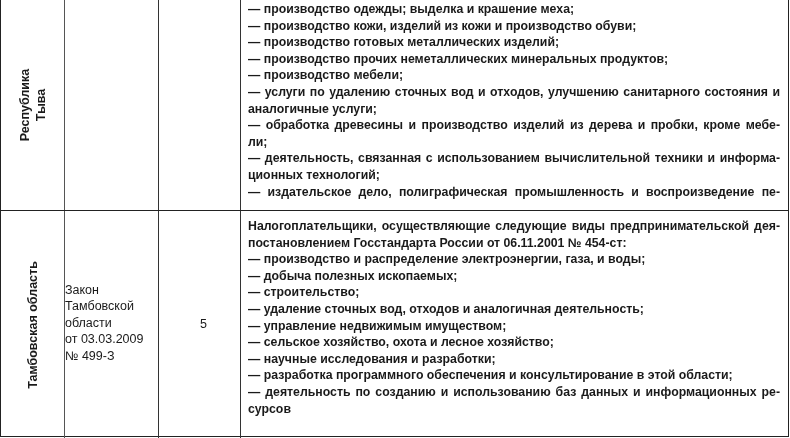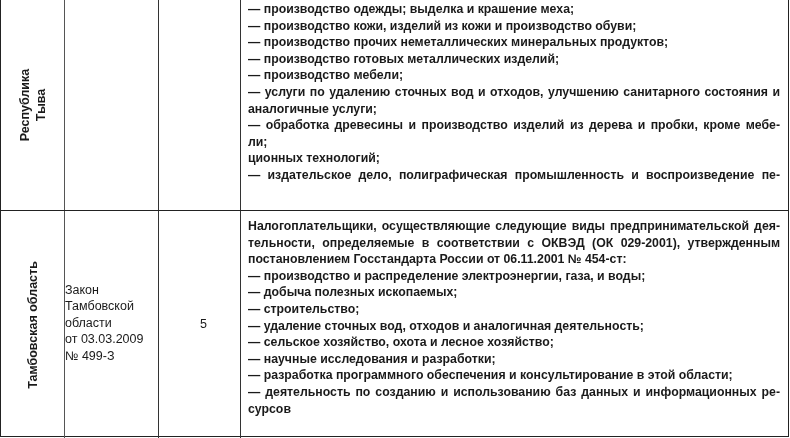--- a/index.html
+++ b/index.html
@@ -40,27 +40,28 @@
         <div>Республика</div>
         <div>Тыва</div>
       </div>
     </div>
     <div class="cell c2"></div>
     <div class="cell c3"></div>
     <div class="cell c4">
       <div class="txt">
         <span class="line">— производство одежды; выделка и крашение меха;</span>
         <span class="line">— производство кожи, изделий из кожи и производство обуви;</span>
+        <span class="line">— производство готовых металлических изделий;</span>
         <span class="line">— производство прочих неметаллических минеральных продуктов;</span>
-        <span class="line">— производство готовых металлических изделий;</span>
         <span class="line">— производство мебели;</span>
         <span class="line just">— услуги по удалению сточных вод и отходов, улучшению санитарного состояния и</span>
         <span class="line">аналогичные услуги;</span>
         <span class="line just">— обработка древесины и производство изделий из дерева и пробки, кроме мебе-</span>
         <span class="line">ли;</span>
+        <span class="line just">— деятельность, связанная с использованием вычислительной техники и информа-</span>
         <span class="line">ционных технологий;</span>
         <span class="line just">— издательское дело, полиграфическая промышленность и воспроизведение пе-</span>
       </div>
     </div>
   </div>
 
   <div class="row row2">
     <div class="cell c1">
       <div class="vert">
         <div>Тамбовская область</div>
@@ -74,26 +75,26 @@
         <div>от 03.03.2009</div>
         <div>№ 499-З</div>
       </div>
     </div>
     <div class="cell c3">
       <div class="num">5</div>
     </div>
     <div class="cell c4">
       <div class="txt">
         <span class="line just">Налогоплательщики, осуществляющие следующие виды предпринимательской дея-</span>
-        <span class="line just">тельности, определяемые в соответствии с ОКВЭД (ОК 029-2001), утвержденным</span>
         <span class="line">постановлением Госстандарта России от 06.11.2001 № 454-ст:</span>
         <span class="line">— производство и распределение электроэнергии, газа, и воды;</span>
         <span class="line">— добыча полезных ископаемых;</span>
         <span class="line">— строительство;</span>
         <span class="line">— удаление сточных вод, отходов и аналогичная деятельность;</span>
+        <span class="line">— управление недвижимым имуществом;</span>
         <span class="line">— сельское хозяйство, охота и лесное хозяйство;</span>
         <span class="line">— научные исследования и разработки;</span>
         <span class="line">— разработка программного обеспечения и консультирование в этой области;</span>
         <span class="line just">— деятельность по созданию и использованию баз данных и информационных ре-</span>
         <span class="line">сурсов</span>
       </div>
     </div>
   </div>
 
 </div>

